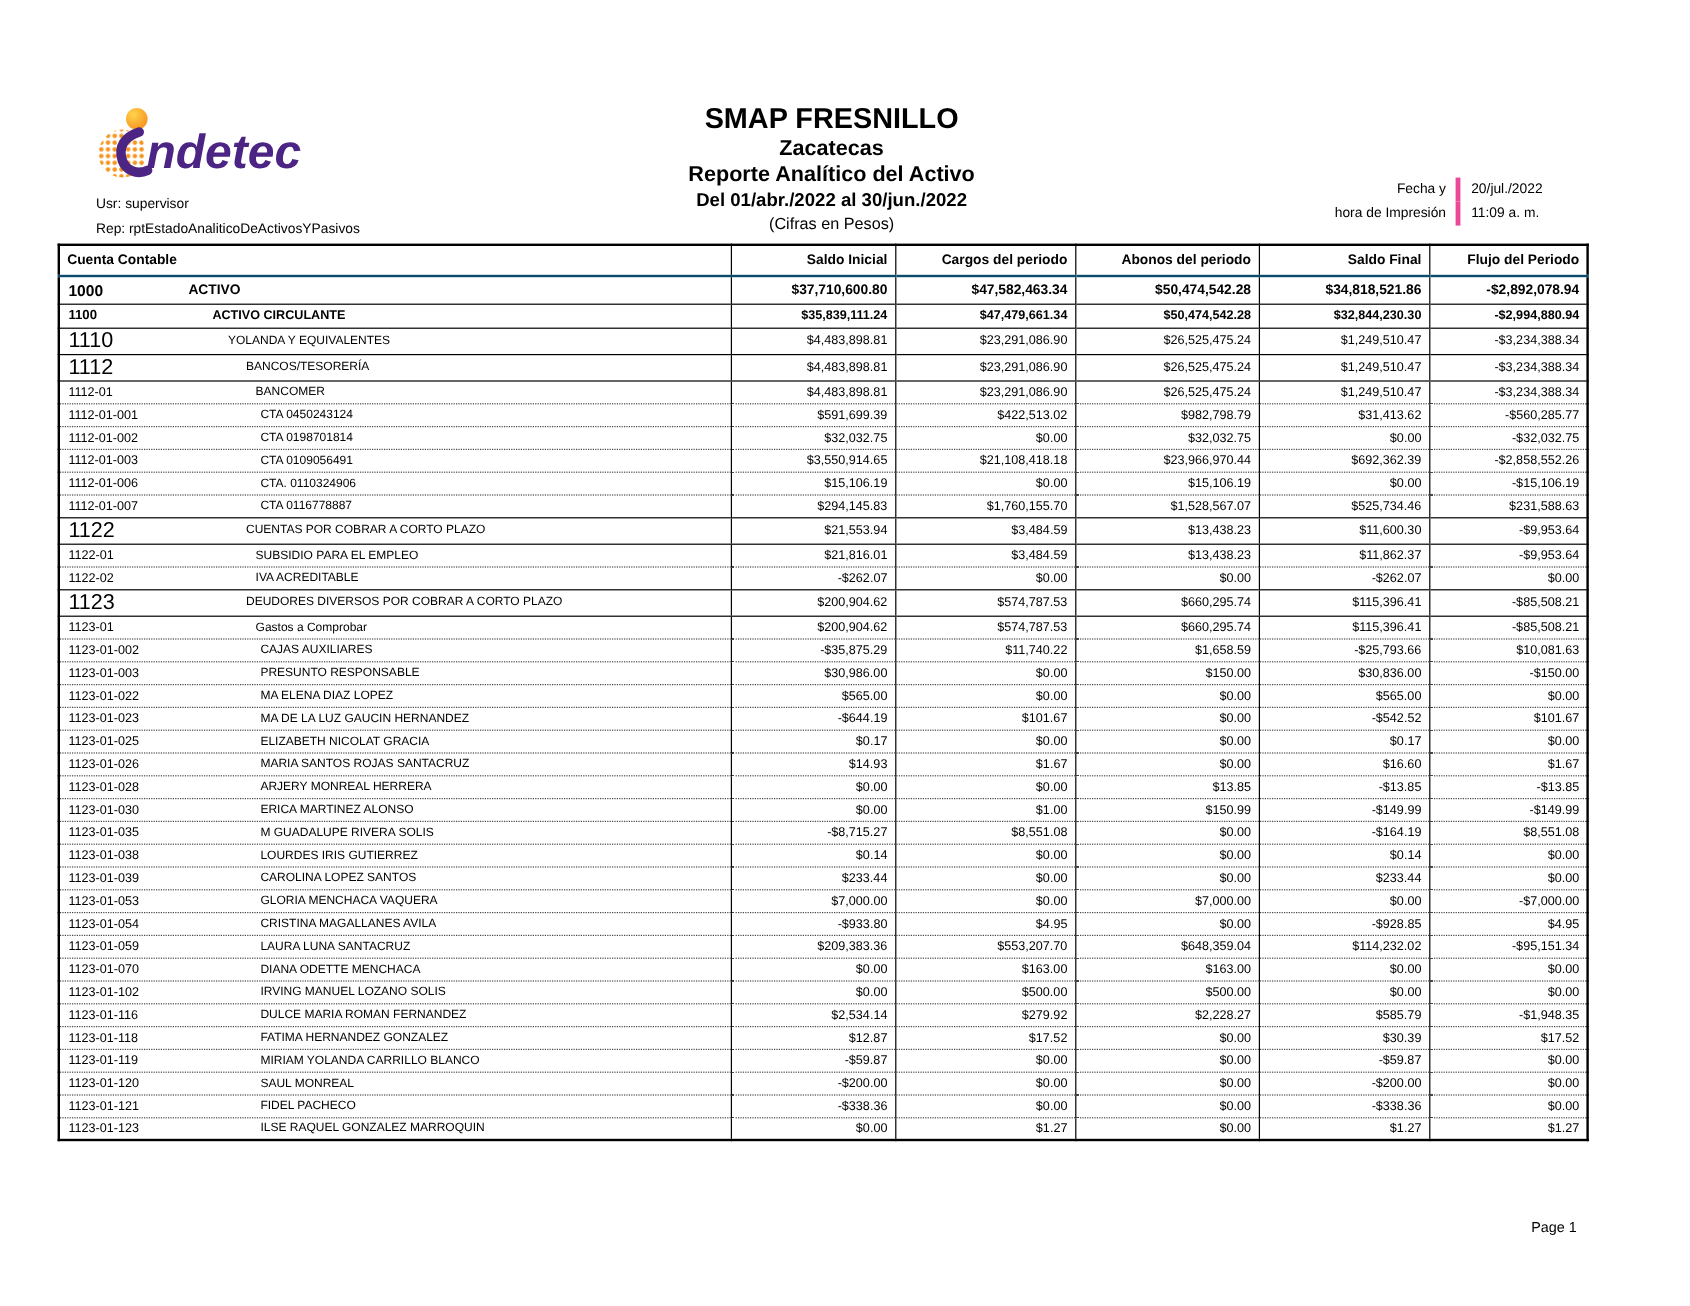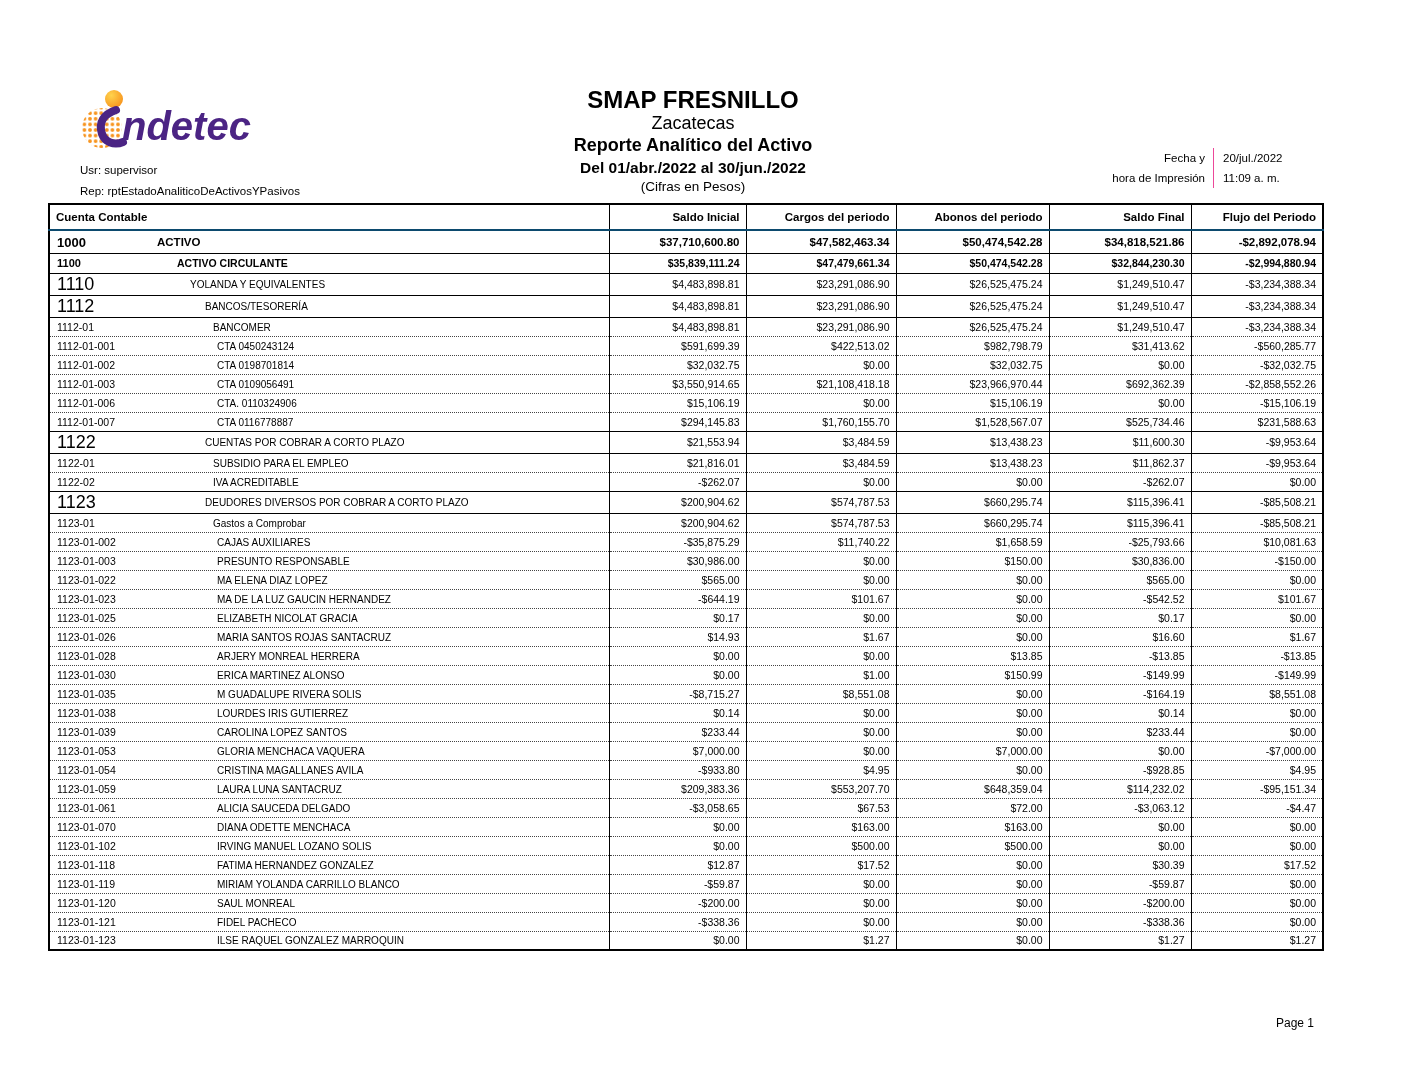--- a/index.html
+++ b/index.html
@@ -8,29 +8,29 @@
     width: 1408px; height: 1088px; position: relative;
     font-family: "Liberation Sans", sans-serif; color: #000;
     overflow: hidden;
   }
 
   
   .logo { position: absolute; left: 76px; top: 88px; }
   .user-info { position: absolute; left: 80px; top: 160px; font-size: 11.5px; line-height: 21px; }
   .titles { position: absolute; left: 368px; top: 86px; width: 650px; text-align: center; }
   .title1 { font-size: 24px; font-weight: bold; line-height: 27px; }
-  .title2 { font-size: 18px; font-weight: normal; line-height: 21px; }
+  .title2 { font-size: 18px; font-weight: bold; line-height: 21px; }
   .title3 { font-size: 18px; font-weight: bold; line-height: 23px; }
   .title4 { font-size: 15.5px; font-weight: bold; line-height: 21px; }
   .title5 { font-size: 13.5px; line-height: 17px; }
 
   .print-info { position: absolute; left: 1095px; top: 148px; display: grid;
                 grid-template-columns: 118px 145px; font-size: 11.5px; }
   .print-info .lbl { text-align: right; padding: 4px 8px 4px 0; }
-  .print-info .val { border-left: 1px solid #ec4899; padding: 4px 0 4px 9px; }
+  .print-info .val { border-left: 4px solid #ec4899; padding: 4px 0 4px 9px; }
 
   
   table.report { position: absolute; left: 48px; top: 203px; width: 1274px;
                  border-collapse: collapse; table-layout: fixed;
                  border: 2px solid #000; }
   th, td { border-left: 1px solid #000; overflow: hidden; white-space: nowrap; }
   th { height: 26px; font-size: 11.5px; font-weight: bold;
        border-bottom: 2px solid #0c4a6e; text-align: right; padding-right: 6px; }
   th.cc { text-align: left; padding-left: 6px; }
 
@@ -433,31 +433,20 @@
           <span class="name" style="left: 167px;">LAURA LUNA SANTACRUZ</span>
         </td>
         <td class="num">$209,383.36</td>
         <td class="num">$553,207.70</td>
         <td class="num">$648,359.04</td>
         <td class="num">$114,232.02</td>
         <td class="num">-$95,151.34</td>
       </tr>
       <tr class="detail">
         <td class="cc">
-          <span class="code">1123-01-061</span>
-          <span class="name" style="left: 167px;">ALICIA SAUCEDA DELGADO</span>
-        </td>
-        <td class="num">-$3,058.65</td>
-        <td class="num">$67.53</td>
-        <td class="num">$72.00</td>
-        <td class="num">-$3,063.12</td>
-        <td class="num">-$4.47</td>
-      </tr>
-      <tr class="detail">
-        <td class="cc">
           <span class="code">1123-01-070</span>
           <span class="name" style="left: 167px;">DIANA ODETTE MENCHACA</span>
         </td>
         <td class="num">$0.00</td>
         <td class="num">$163.00</td>
         <td class="num">$163.00</td>
         <td class="num">$0.00</td>
         <td class="num">$0.00</td>
       </tr>
       <tr class="detail">
@@ -466,20 +455,31 @@
           <span class="name" style="left: 167px;">IRVING MANUEL LOZANO SOLIS</span>
         </td>
         <td class="num">$0.00</td>
         <td class="num">$500.00</td>
         <td class="num">$500.00</td>
         <td class="num">$0.00</td>
         <td class="num">$0.00</td>
       </tr>
       <tr class="detail">
         <td class="cc">
+          <span class="code">1123-01-116</span>
+          <span class="name" style="left: 167px;">DULCE MARIA ROMAN FERNANDEZ</span>
+        </td>
+        <td class="num">$2,534.14</td>
+        <td class="num">$279.92</td>
+        <td class="num">$2,228.27</td>
+        <td class="num">$585.79</td>
+        <td class="num">-$1,948.35</td>
+      </tr>
+      <tr class="detail">
+        <td class="cc">
           <span class="code">1123-01-118</span>
           <span class="name" style="left: 167px;">FATIMA HERNANDEZ GONZALEZ</span>
         </td>
         <td class="num">$12.87</td>
         <td class="num">$17.52</td>
         <td class="num">$0.00</td>
         <td class="num">$30.39</td>
         <td class="num">$17.52</td>
       </tr>
       <tr class="detail">

